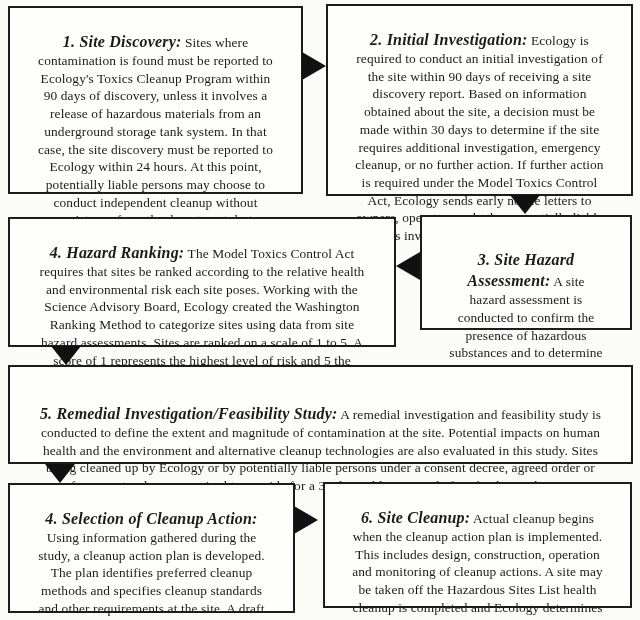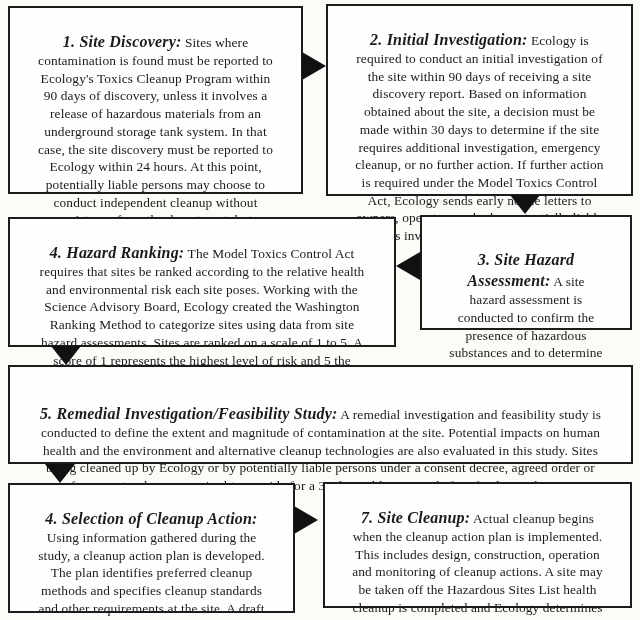--- a/index.html
+++ b/index.html
@@ -97,21 +97,21 @@
 
   <div class="box b5">
     <p class="tx"><b class="hd">5. Remedial Investigation/Feasibility Study:</b> <span>A remedial investigation and feasibility study is conducted to define the extent and magnitude of contamination at the site.  Potential impacts on human health and the environment and alternative cleanup technologies are also evaluated in this study.  Sites being cleaned up by Ecology or by potentially liable persons under a consent decree, agreed order or enforcement order are required to provide for a 30 day public review before finalizing the report</span></p>
   </div>
 
   <div class="box b6">
     <p class="tx"><b class="hd">4. Selection of Cleanup Action:</b> <span>Using information gathered during the study, a cleanup action plan is developed.  The plan identifies preferred cleanup methods and specifies cleanup standards and other requirements at the site.  A draft of the plan is subject to public review and comment before it is finalized.</span></p>
   </div>
 
   <div class="box b7">
-    <p class="tx"><b class="hd">7. Site Cleanup:</b> <span>Actual cleanup begins when the cleanup action plan is implemented.  This includes design, construction, operation and monitoring of cleanup actions.  A site may be taken off the Hazardous Sites List health cleanup is completed and Ecology determines cleanup standards have been met</span></p>
+    <p class="tx"><b class="hd">6. Site Cleanup:</b> <span>Actual cleanup begins when the cleanup action plan is implemented.  This includes design, construction, operation and monitoring of cleanup actions.  A site may be taken off the Hazardous Sites List health cleanup is completed and Ecology determines cleanup standards have been met</span></p>
   </div>
 
   <div class="arr arr-right a12"></div>
   <div class="arr arr-down  a23"></div>
   <div class="arr arr-left  a34"></div>
   <div class="arr arr-down  a45"></div>
   <div class="arr arr-down  a56"></div>
   <div class="arr arr-right a67"></div>
 
 </div>

